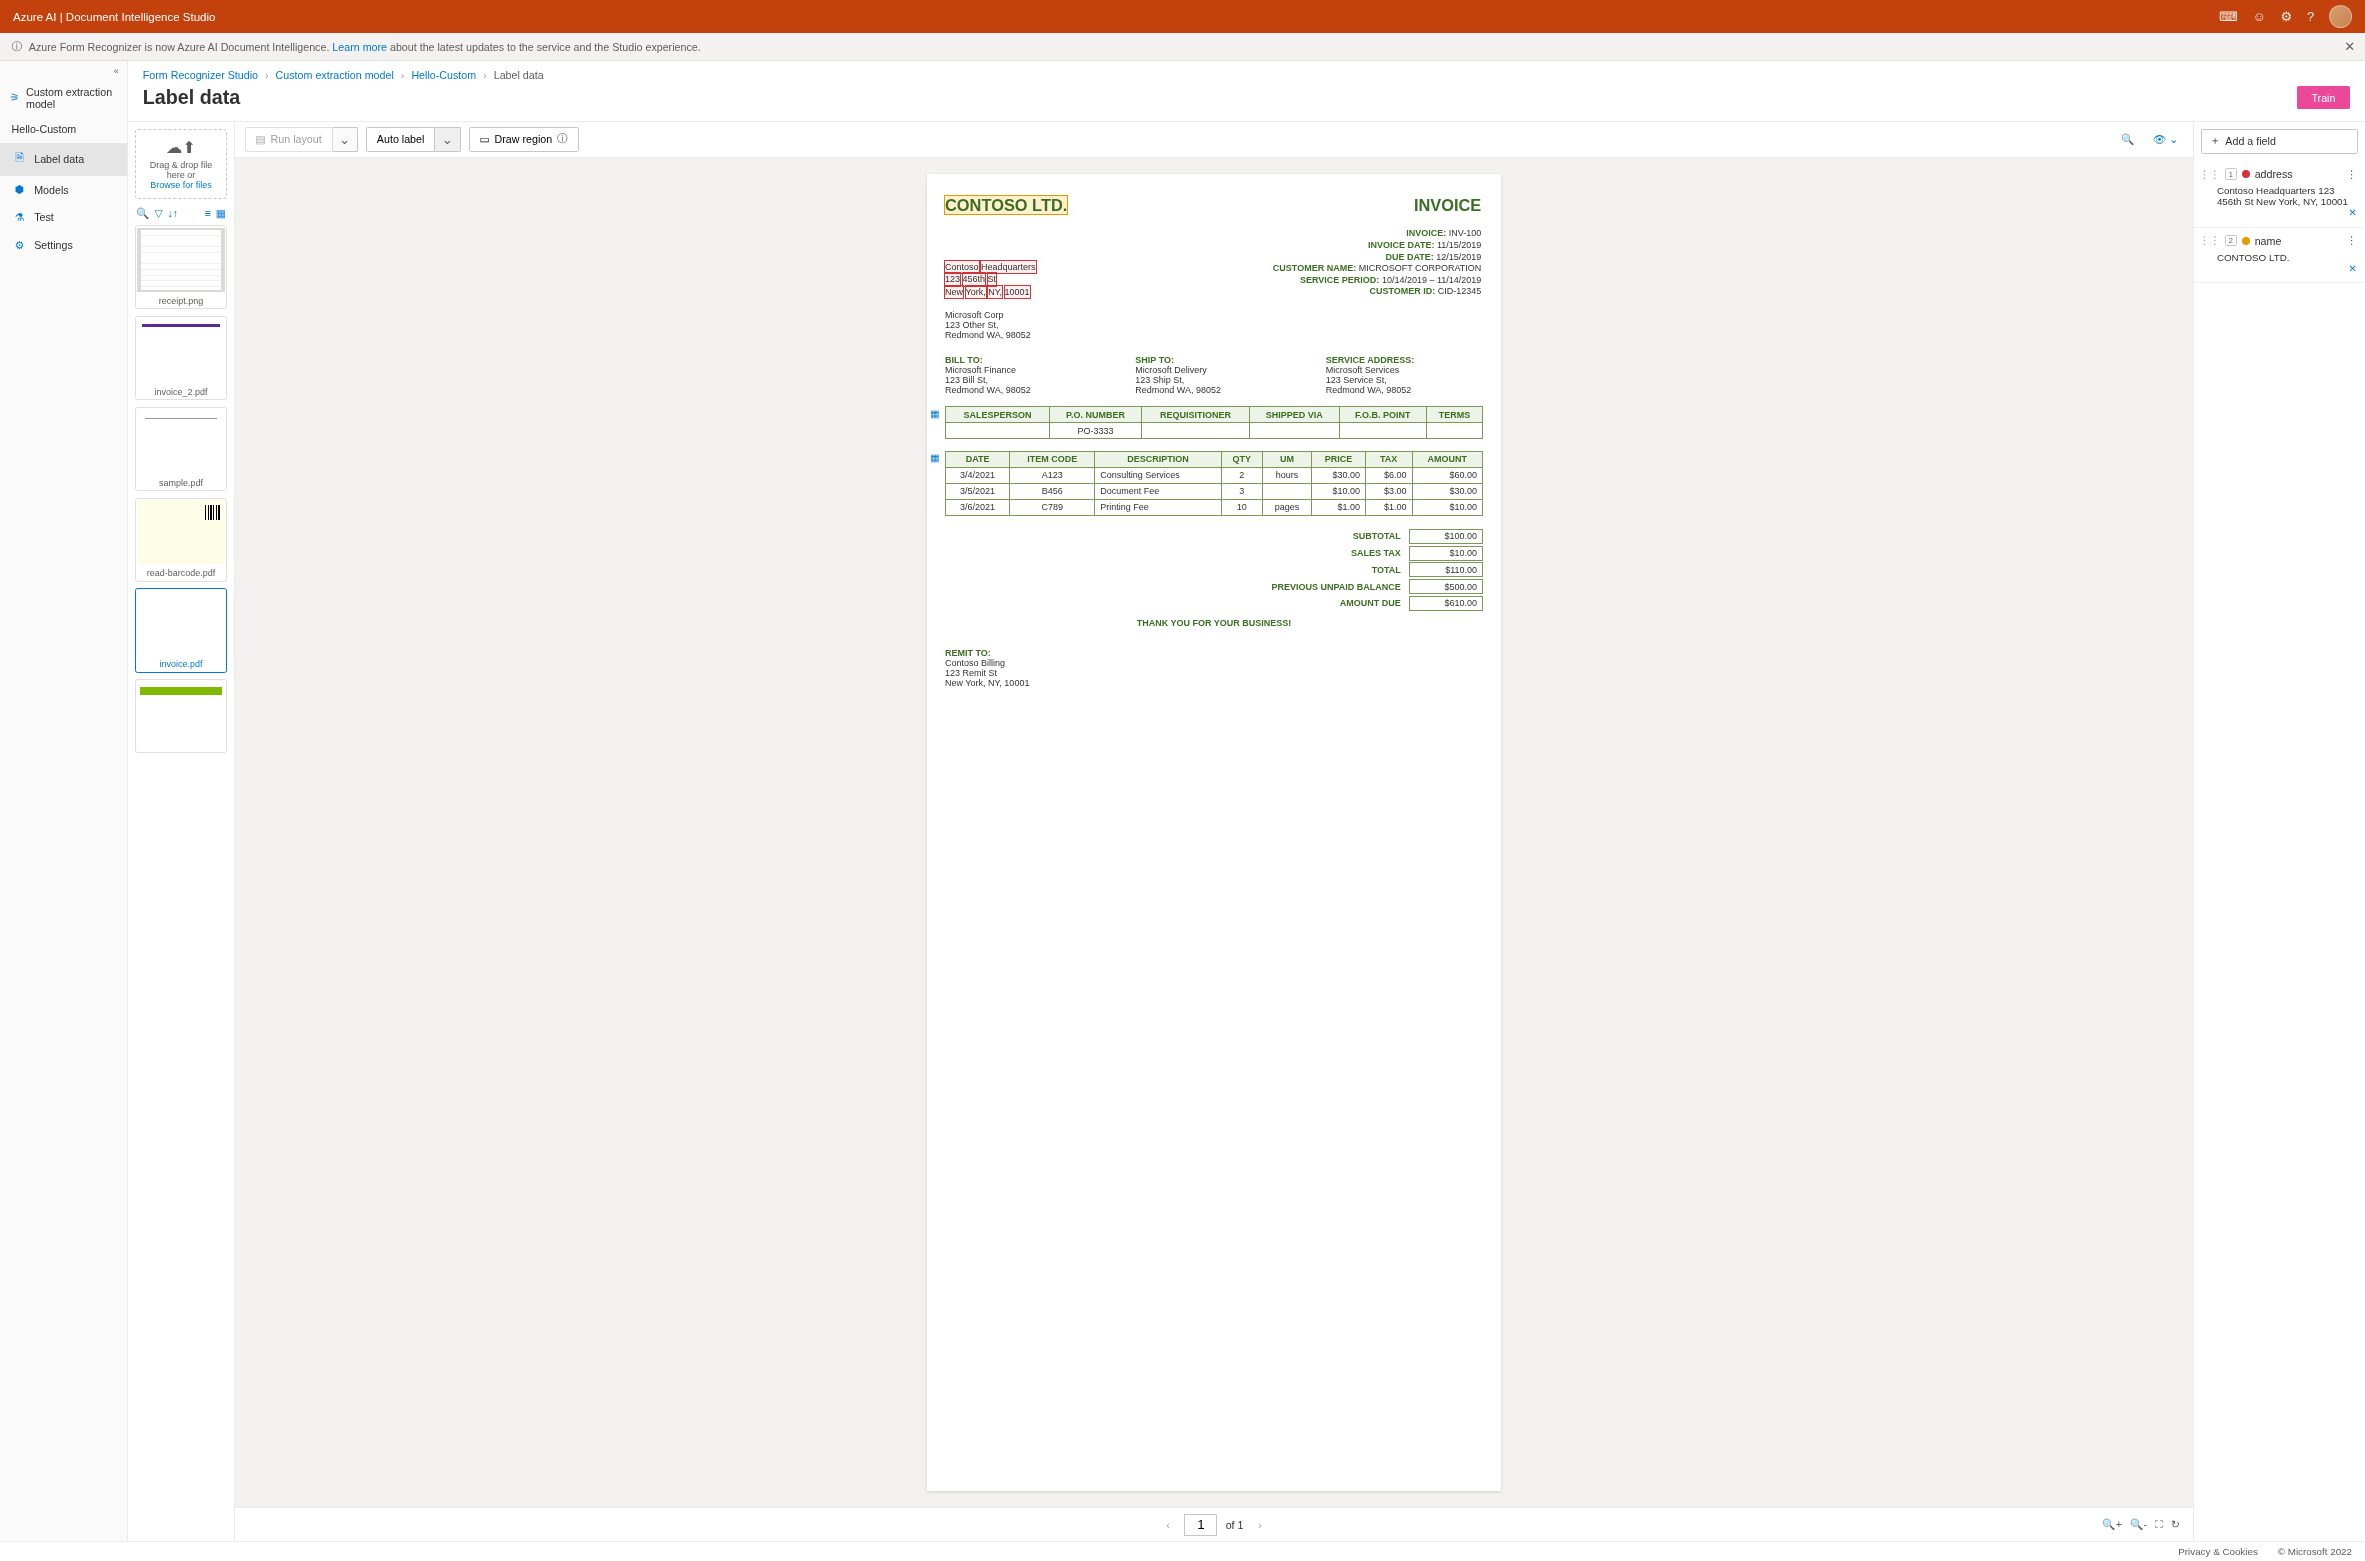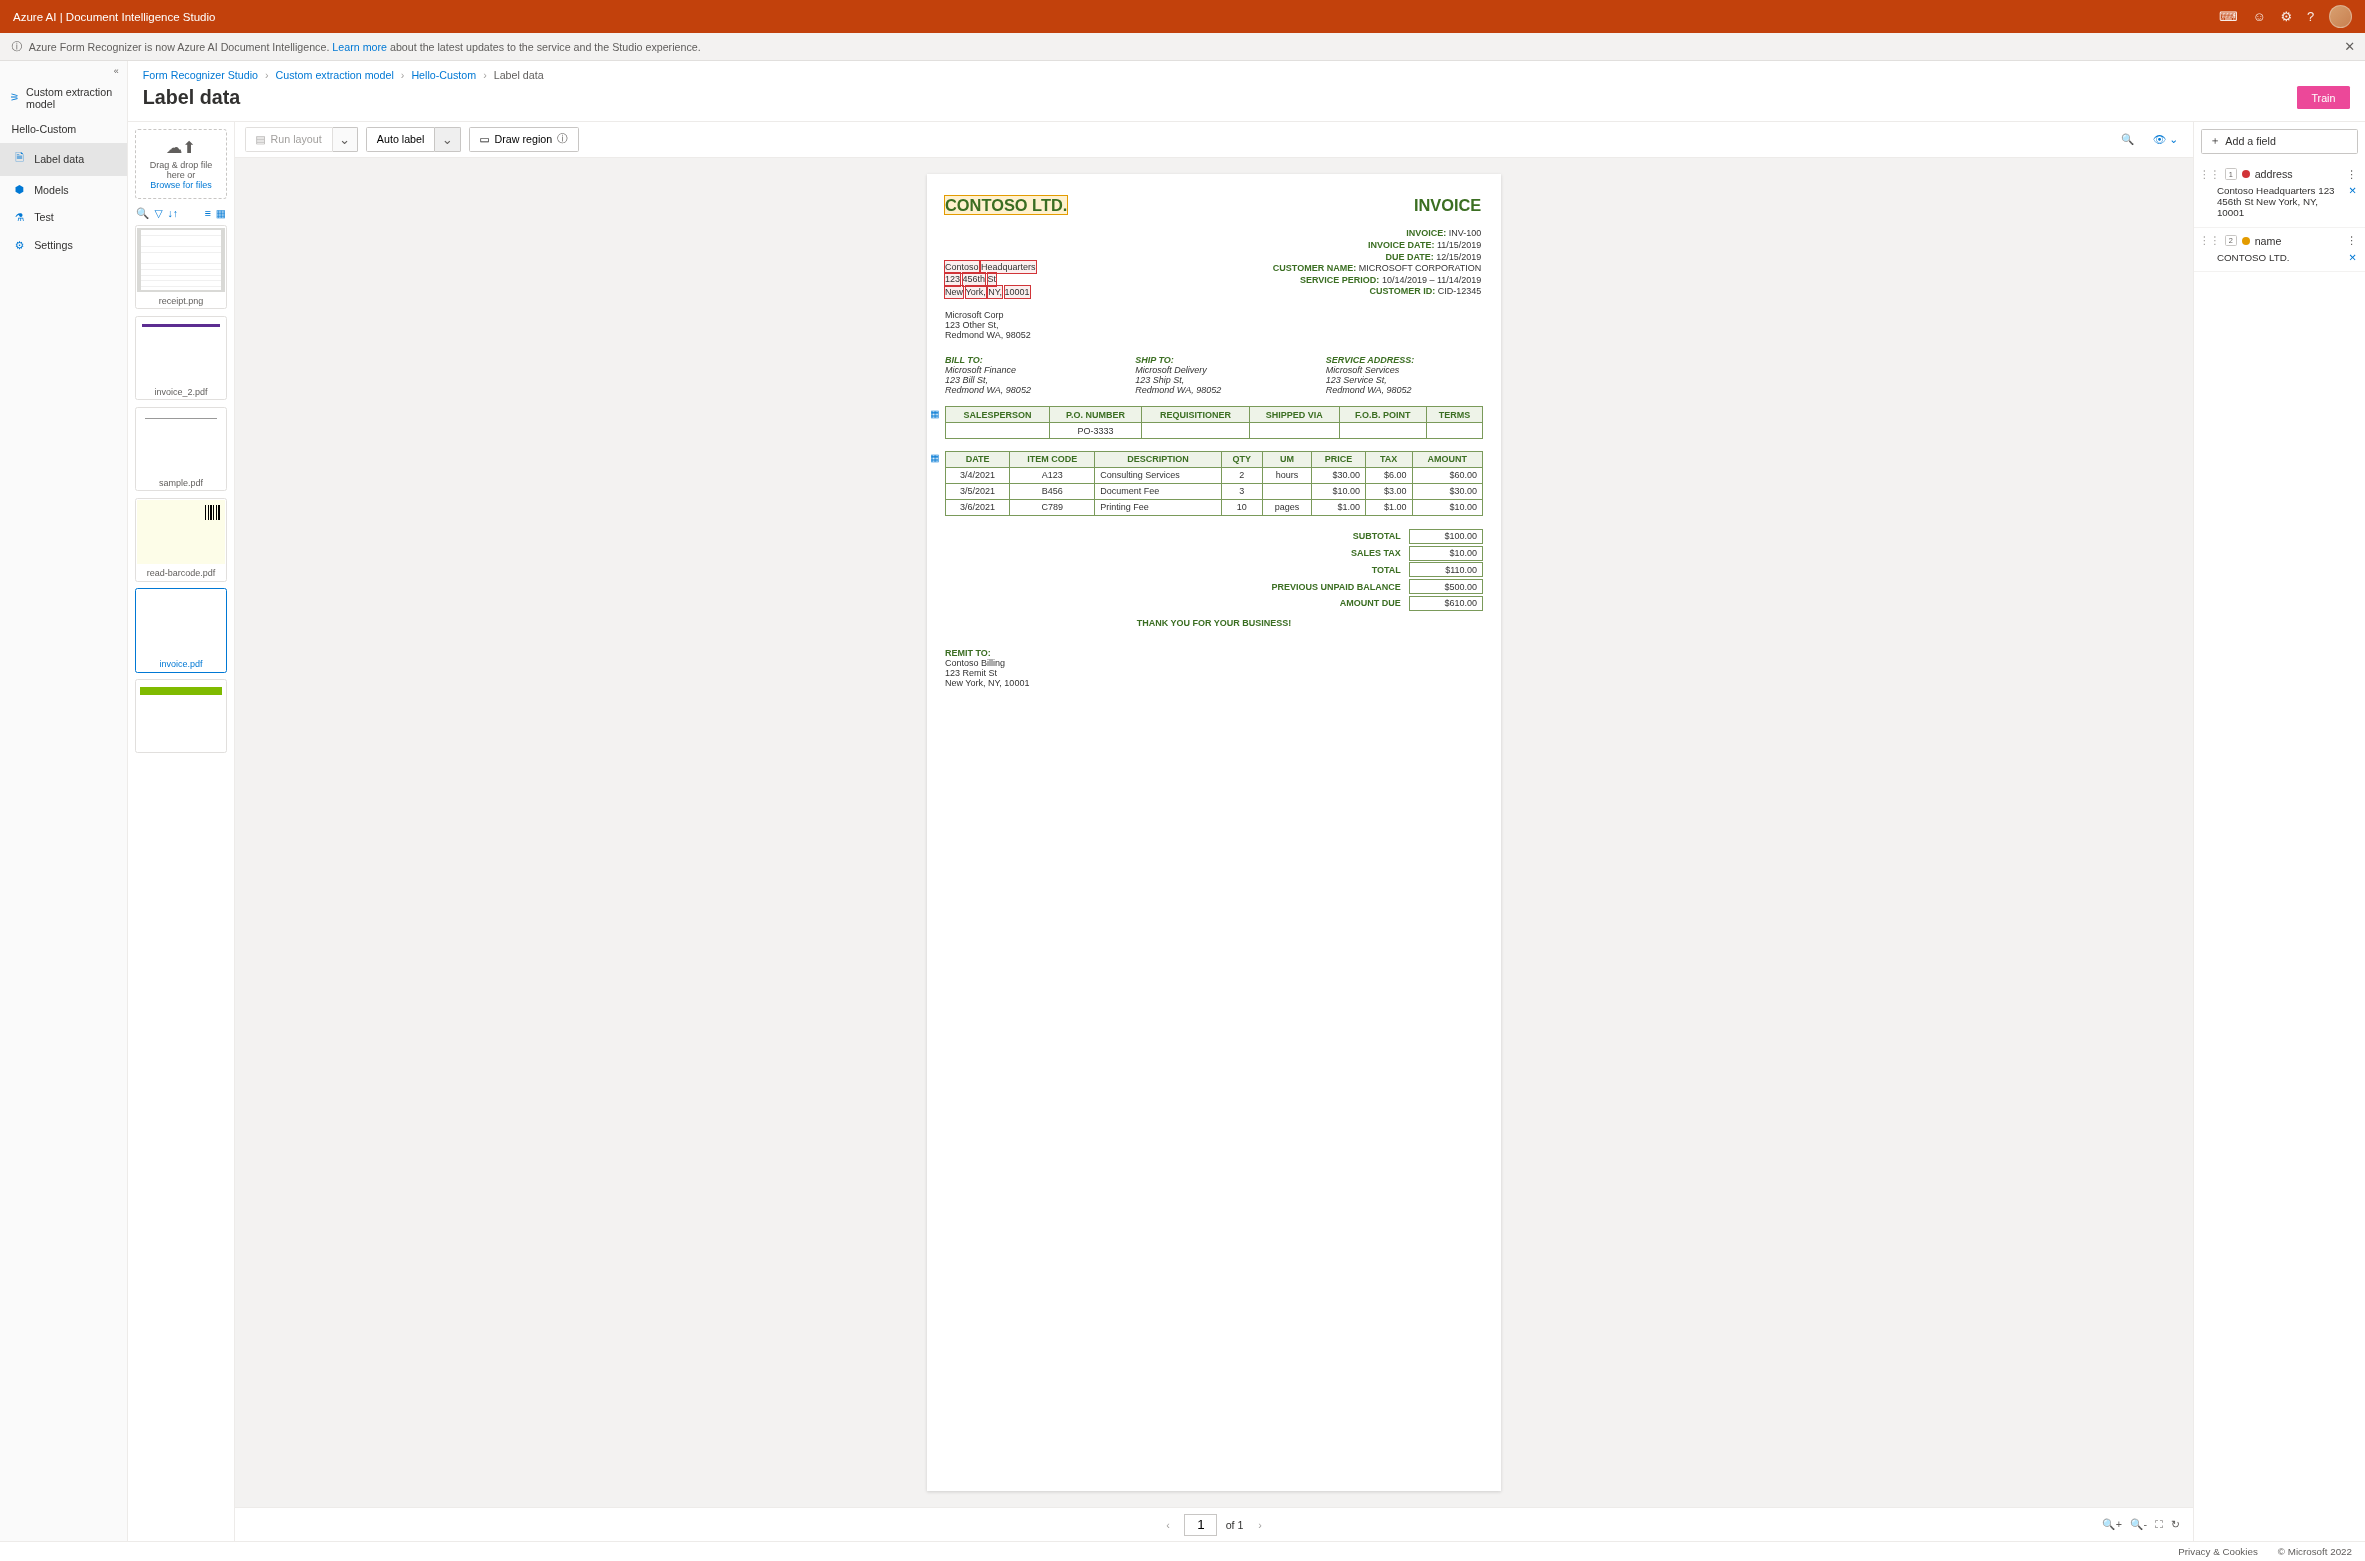--- a/index.html
+++ b/index.html
@@ -86,21 +86,21 @@
 .doc-title { font-size:16.4px; font-weight:700; color:#3b6e22; }
 .hl-orange { outline:0.8px solid #e39b00; background:rgba(255,200,60,.25);}
 .hl-red { outline:0.8px solid #d13438; background:rgba(209,52,56,.08);}
 .doc-invoice { font-size:16.4px; font-weight:700; color:#3b6e22; position:absolute; top:21.3px; right:19.7px; }
 .kv-block { position:absolute; right:19.7px; top:54px; text-align:right; font-size:9px; }
 .kv-block div { margin-bottom:1.6px; color:#333;}
 .kv-block b { color:#3b6e22; }
 .addr { margin-top:46px; font-size:9px; line-height:1.4; }
 .addr span{display:inline-block;}
 .cols3 { display:flex; gap:33px; margin-top:14.8px; }
-.cols3 .c { flex:1; font-size:9px;font-style:italic; }
+.cols3 .c { flex:1; font-size:9px; }
 .cols3 b { color:#3b6e22; display:block;}
 table.doctable { width:100%; border-collapse:collapse; margin-top:11.5px; font-size:9px; }
 table.doctable th, table.doctable td { border:0.8px solid #7a9a5a; padding:2.5px 4.9px; text-align:center; }
 table.doctable th { background:#eef3e8; color:#3b6e22; font-weight:600;}
 .table-ic { position:absolute; margin-left:-14.8px; margin-top:1.6px; color:#0078d4; font-size:9.8px; }
 .totals { margin-top:13px; display:flex; flex-direction:column; align-items:flex-end; gap:1.6px; font-size:9px;}
 .totals .row { display:flex; align-items:center; }
 .totals .lab { width:148px; text-align:right; color:#3b6e22; font-weight:600; padding-right:8.2px;}
 .totals .val { width:74px; border:0.8px solid #7a9a5a; text-align:right; padding:1.6px 4.9px; }
 .thank { text-align:center; margin-top:7px; font-weight:700; color:#3b6e22; font-size:9px;}
@@ -115,21 +115,21 @@
 
 
 .fields-panel { width:172px; background:#fff; border-left:0.8px solid #edebe9; display:flex; flex-direction:column; }
 .add-field { margin:6.6px; border:0.8px solid #c8c6c4; padding:4.9px 8.2px; font-size:10.7px; display:flex; align-items:center; gap:4.9px; cursor:pointer; border-radius:1.6px; justify-content:flex-start;}
 .field-block { border-bottom:0.8px solid #f3f2f1; padding:6.6px 8.2px 8.2px 4.9px; position:relative;}
 .field-head { display:flex; align-items:center; gap:4.9px; font-size:10.7px;}
 .field-head .drag { color:#a19f9d; cursor:grab;}
 .field-head .num { width:11.5px; height:11.5px; border:0.8px solid #c8c6c4; font-size:7.4px; display:flex; align-items:center; justify-content:center; border-radius:1.6px; color:#605e5c;}
 .field-head .dot { width:8.2px; height:8.2px; border-radius:50%; }
 .field-head .more { margin-left:auto; color:#605e5c; cursor:pointer;}
-.field-val { margin:4.9px 0 0 18px; font-size:9.8px; color:#323130; display:flex; align-items:flex-start;}
+.field-val { margin:4.9px 0 0 18px; font-size:9.8px; color:#323130; display:flex; align-items:flex-start;flex-direction:column;}
 .field-val .x { margin-left:auto; color:#0078d4; cursor:pointer; padding-left:6.6px;}
 
 
 .bottom-footer { height:19.7px; display:flex; align-items:center; justify-content:flex-end; gap:20px; padding:0 13px; font-size:9.8px; color:#605e5c; border-top:0.8px solid #edebe9;}
 .bottom-footer a { color:#605e5c; text-decoration:none;}
 
 
 ::-webkit-scrollbar{width:8.2px;height:8.2px;}
 ::-webkit-scrollbar-thumb{background:#c8c6c4;border-radius:4.1px;}
 </style>

